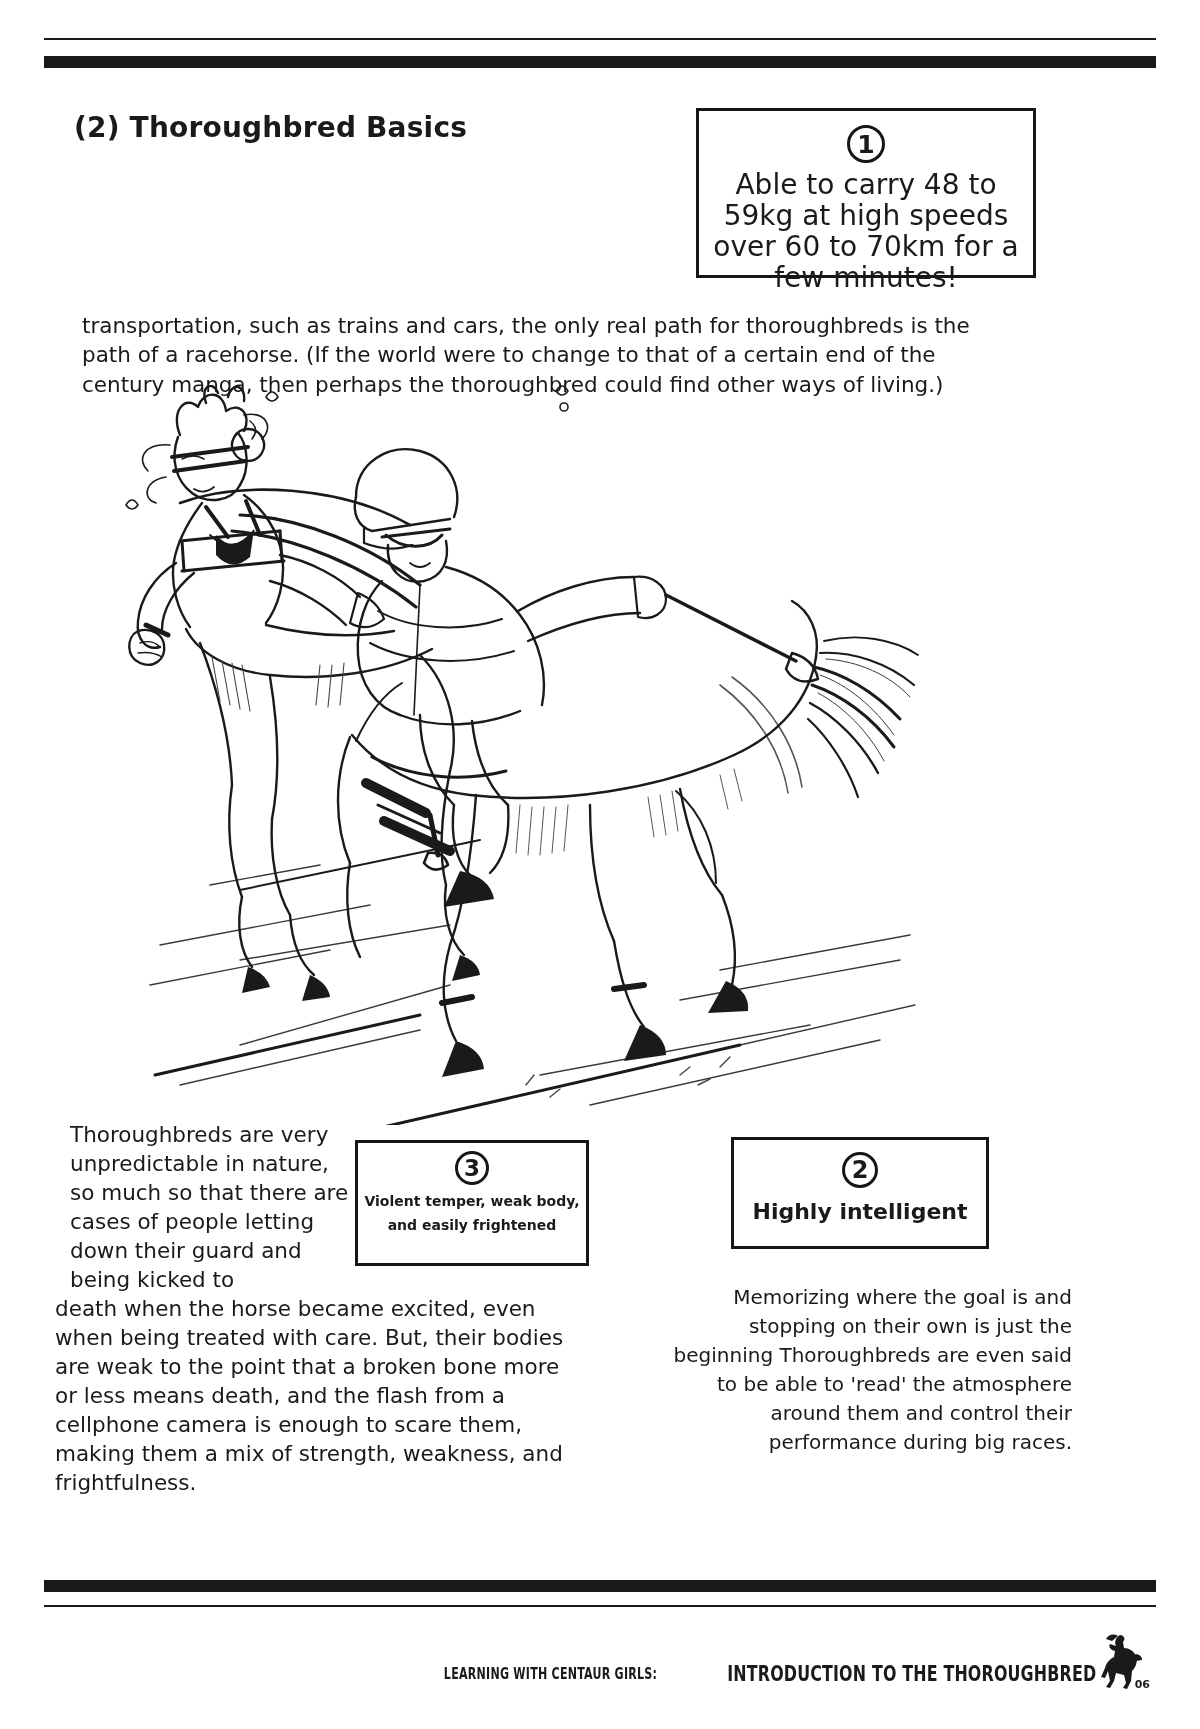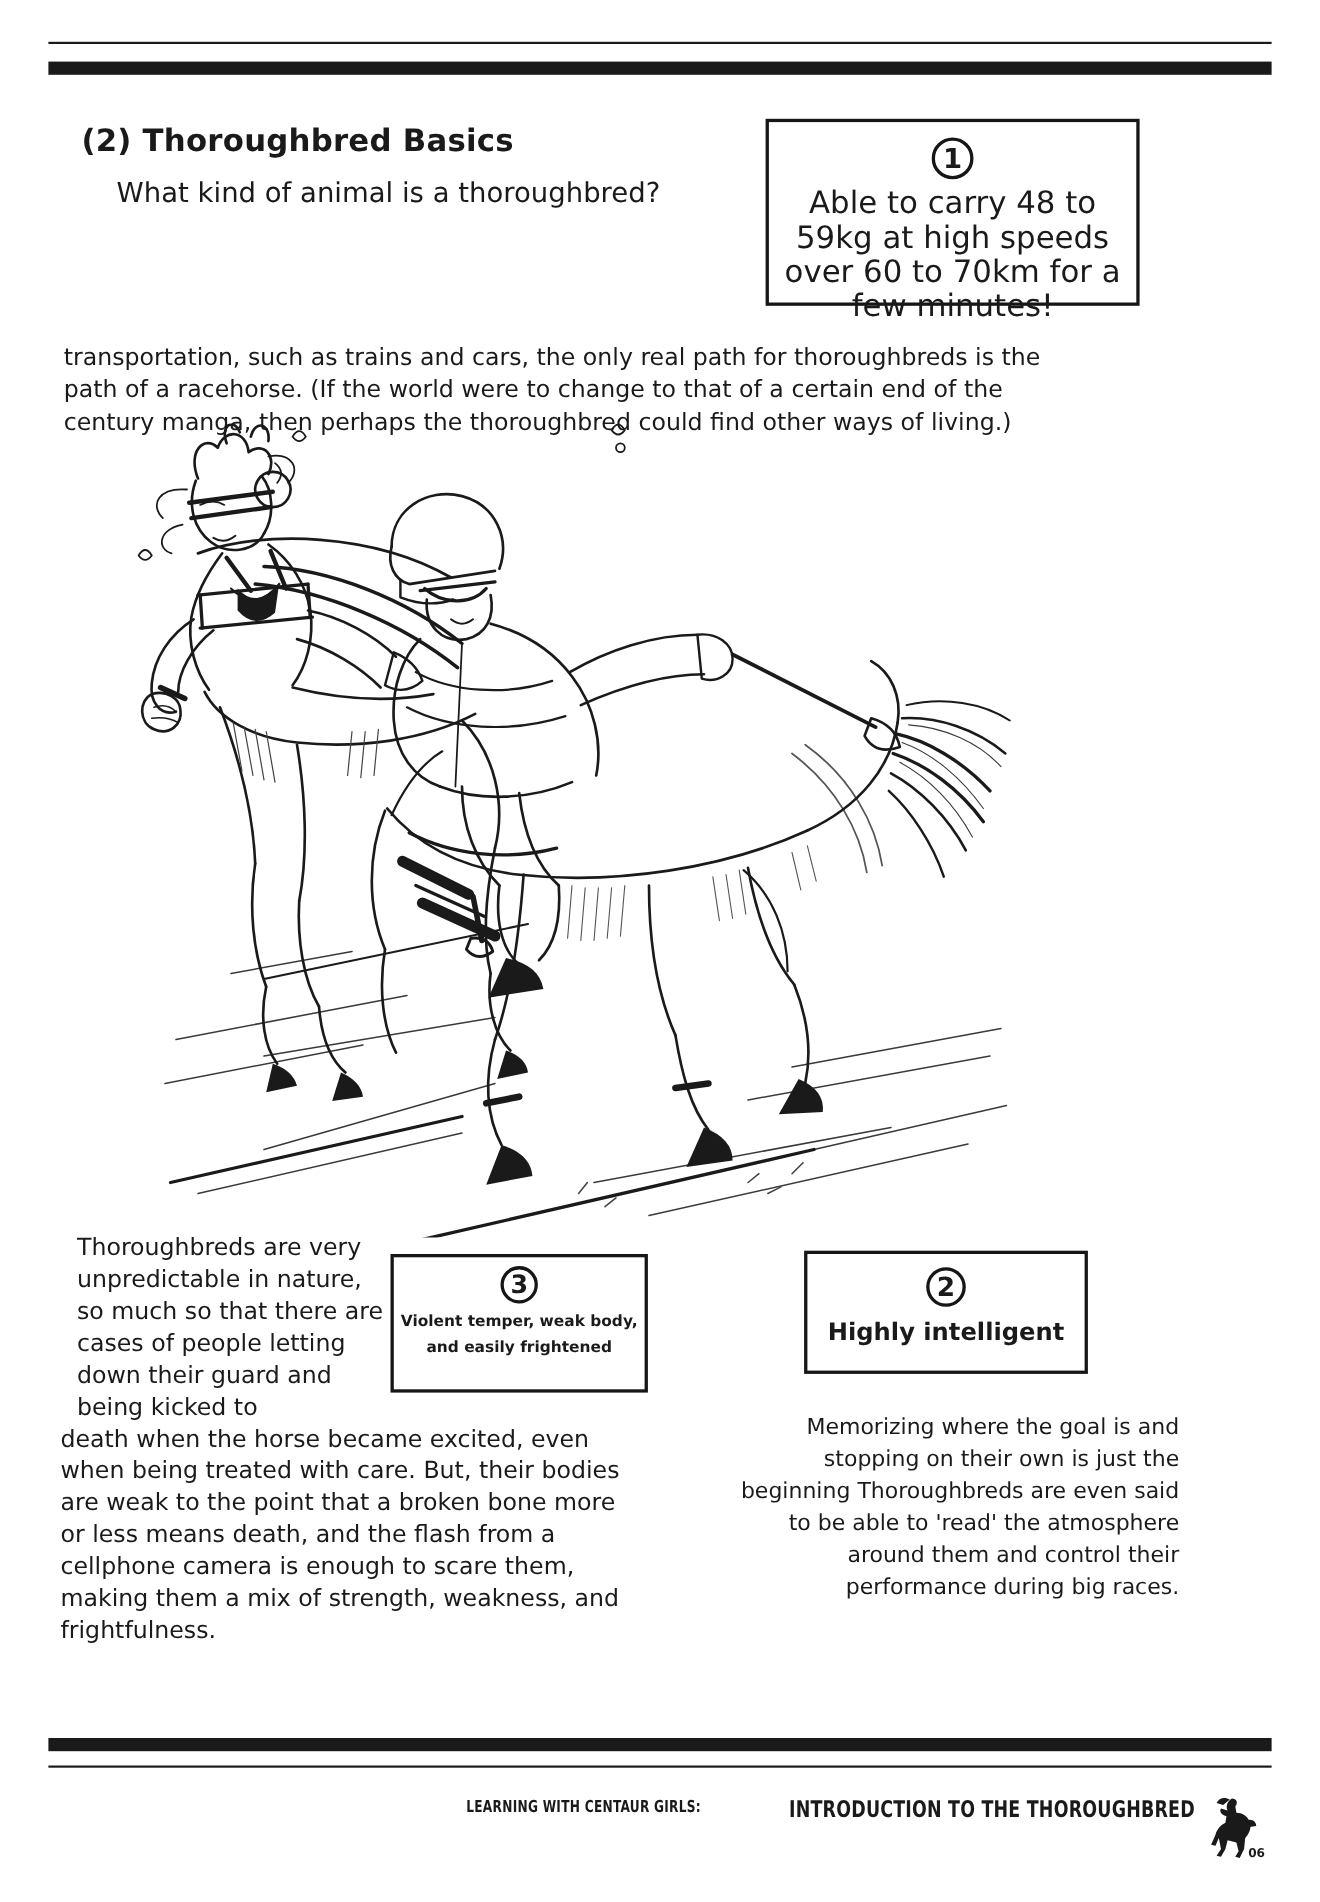--- a/index.html
+++ b/index.html
@@ -59,21 +59,21 @@
     position: absolute;
     left: 74px;
     top: 180px;
     width: 600px;
     font-size: 21.5px;
     line-height: 29.5px;
     text-align: left;
   }
   .body-col-wide {
     position: absolute;
-    left: 58px;
+    left: 82px;
     top: 289px;
     width: 940px;
     font-size: 21.5px;
     line-height: 29.5px;
   }
   .dropcap {
     font-size: 30px;
     font-weight: bold;
     line-height: 0;
   }
@@ -188,22 +188,21 @@
     left: 44px; right: 44px;
     bottom: 122px;
     height: 2px;
     background: #1a1a1a;
   }
   #footer {
     position: absolute;
     right: 52px;
     bottom: 40px;
     display: flex;
-    align-items: flex-start;
-    gap: 10px;
+    align-items: flex-end;
   }
   .footer-series {
     font-family: "DejaVu Sans Condensed", "Liberation Sans Narrow", "Liberation Sans", sans-serif;
     font-weight: bold;
     font-size: 15px;
     letter-spacing: 0.3px;
     transform: scaleX(0.82);
     transform-origin: right bottom;
     white-space: nowrap;
     padding-bottom: 6px;
@@ -234,21 +233,20 @@
 </head>
 <body>
 
 <div id="page">
 
   <div class="rule-thin-top"></div>
   <div class="rule-thick-top"></div>
 
   <h1 class="section-heading">(2) Thoroughbred Basics</h1>
 
-  <p class="lead-question">What kind of animal is a thoroughbred?</p>
 
 
   <p class="body-col-wide">transportation, such as trains and cars, the only real path for thoroughbreds is the path of a racehorse. (If the world were to change to that of a certain end of the century manga, then perhaps the thoroughbred could find other ways of living.)</p>
 
   <div class="callout" id="callout-1">
     <div class="callout-num">1</div>
     <div class="callout-text">Able to carry 48 to 59kg at high speeds over 60 to 70km for a few minutes!</div>
   </div>
 
   <div id="illustration">

